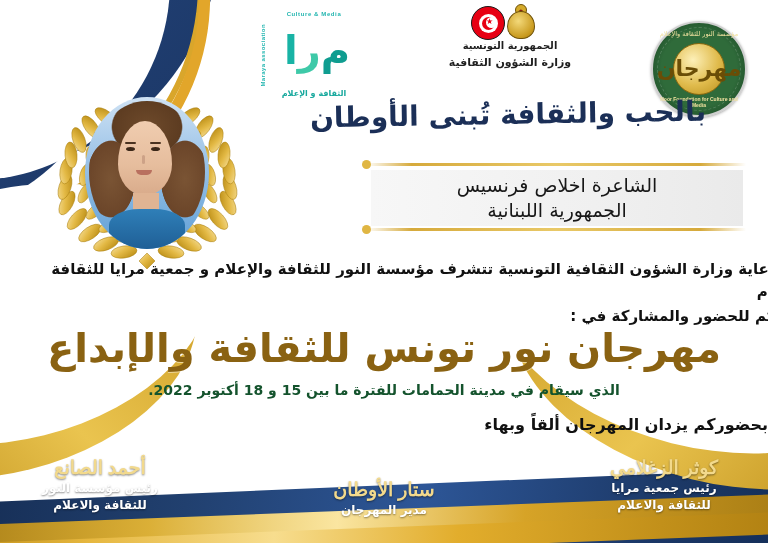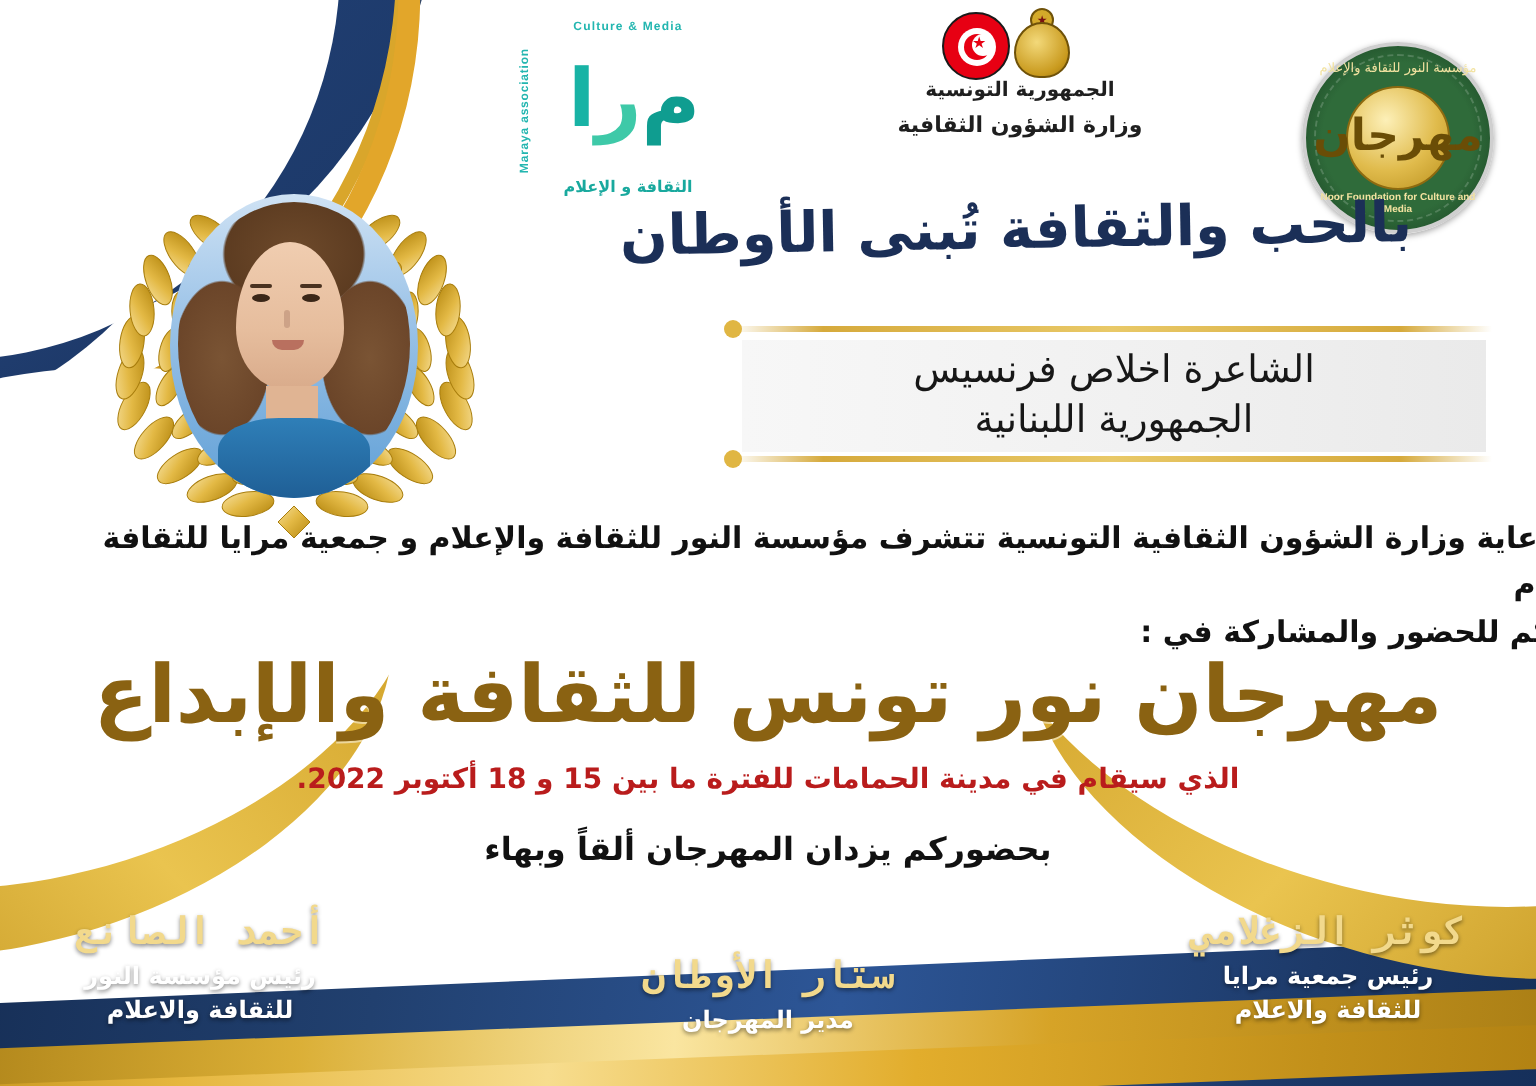--- a/index.html
+++ b/index.html
@@ -315,34 +315,34 @@
   }
   #fest-title{
     position:absolute;left:0;top:325px;width:768px;text-align:center;
     font-size:40px;font-weight:700;color:#8a6212;
     font-family:"DejaVu Sans",sans-serif;
     letter-spacing:-0.5px;
     text-shadow:0 1px 0 rgba(255,255,255,.5);
   }
   #date-line{
     position:absolute;left:0;top:382px;width:768px;text-align:center;
-    font-size:14px;font-weight:700;color:#b91c1c;
+    font-size:14px;font-weight:700;color:#14532d;
   }
   #closing-line{
-    position:absolute;left:0;top:415px;width:768px;text-align:center;
+    position:absolute;left:0;top:415px;width:768px;
     font-size:16px;font-weight:700;color:#111111;
   }
 
   
   .sig{
     position:absolute;text-align:center;color:#ffffff;
   }
   .sig-name{
     font-size:19px;font-weight:700;color:#f2d98c;
-    font-family:Liberation Mono, monospace;line-height:1.25;
+    font-family:Liberation Serif, serif;line-height:1.25;
     text-shadow:0 1px 2px rgba(0,0,0,.45);
   }
   .sig-role{
     font-size:12px;font-weight:700;color:#ffffff;line-height:1.4;
     text-shadow:0 1px 2px rgba(0,0,0,.45);
   }
   #sig-left{left:10px;top:456px;width:180px;}
   #sig-center{left:294px;top:478px;width:180px;}
   #sig-right{right:14px;top:456px;width:180px;}
 </style>

